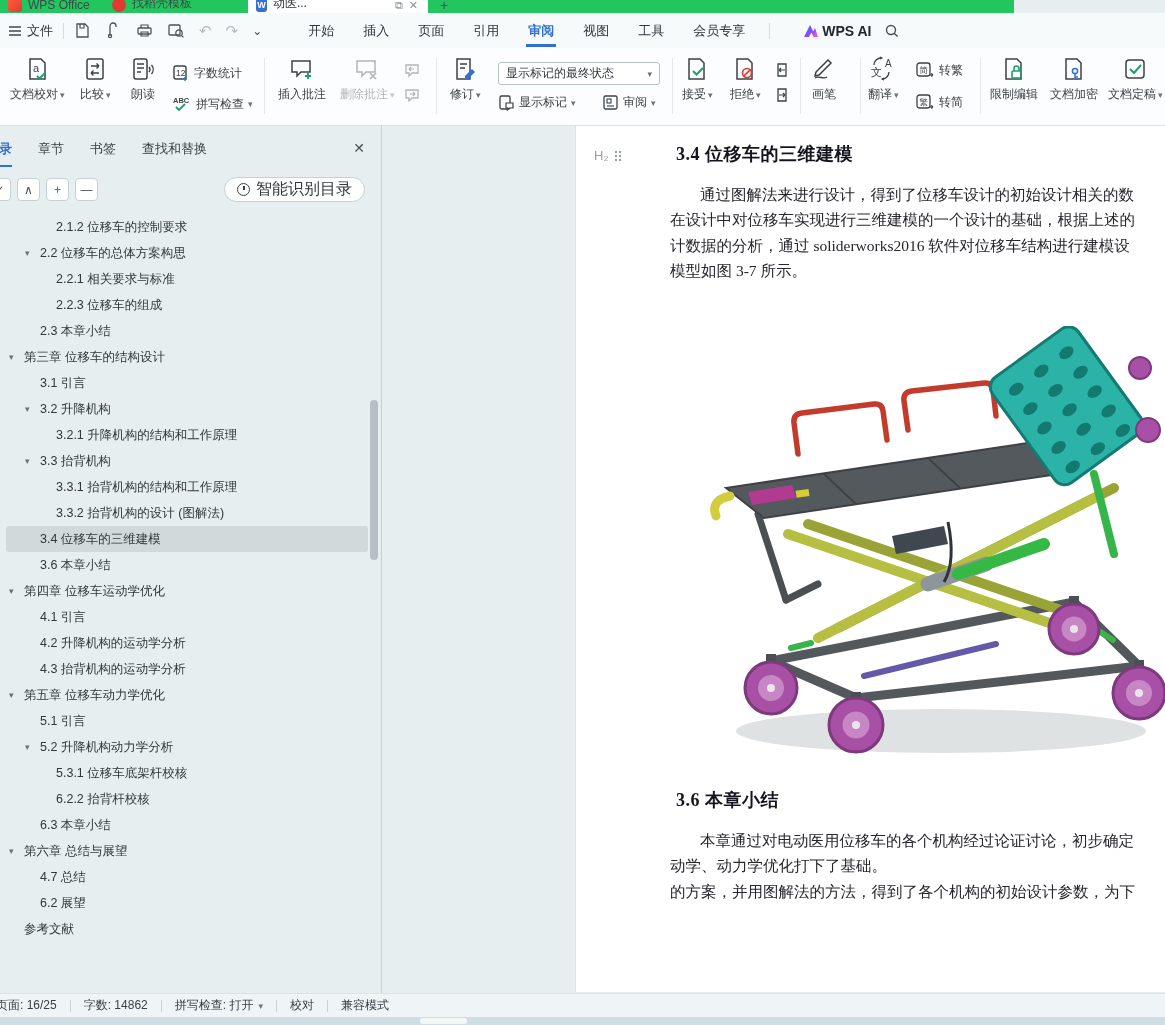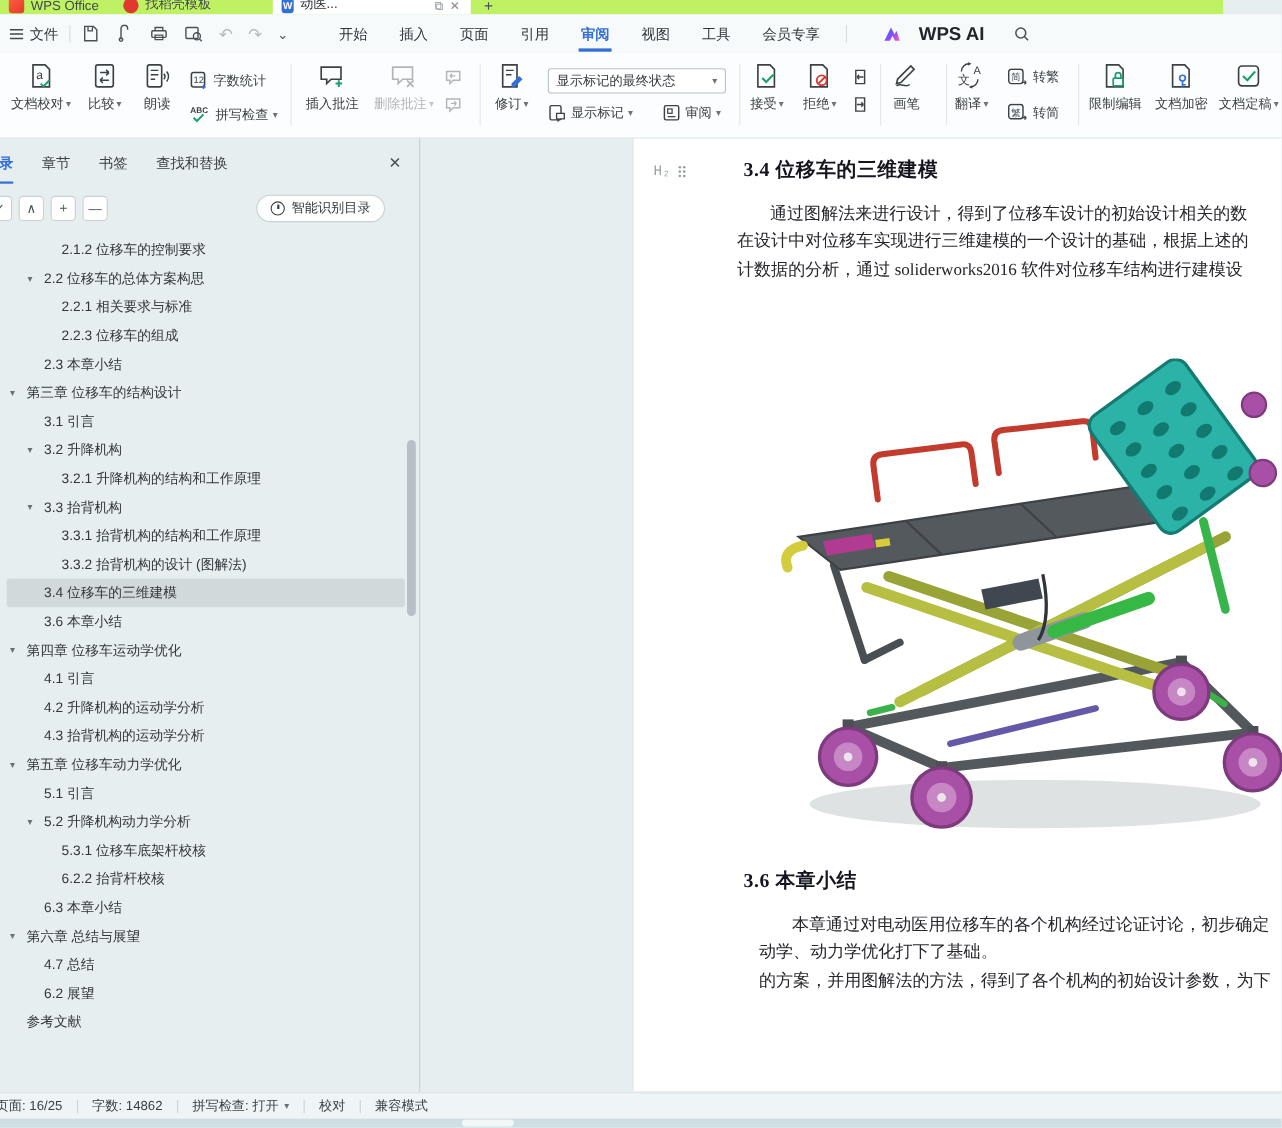--- a/index.html
+++ b/index.html
@@ -1,38 +1,38 @@
 <!DOCTYPE html>
 <html><head>
 <meta charset="utf-8">
 <style>
   * { margin:0; padding:0; box-sizing:border-box; }
   html,body { width:1165px; height:1025px; overflow:hidden;
     font-family:"Liberation Sans","DejaVu Sans",sans-serif; background:#e7eef0; color:#33393d; }
 
   
-  #tabbar { position:absolute; left:0; top:0; width:1112px; height:13px; background:#bef264; overflow:hidden; }
+  #tabbar { position:absolute; left:0; top:0; width:1014px; height:13px; background:#22c55e; overflow:hidden; }
   .wtab { position:absolute; bottom:0; height:24px; display:flex; align-items:flex-end; gap:6px;
           padding:0 10px 1px 8px; font-size:12px; color:#41474c; }
   .wtab.active { background:#ffffff; border-radius:8px 8px 0 0; color:#2c3237; }
   .tab-logo { width:14px; height:14px; border-radius:3px; display:inline-block; margin-bottom:0; }
   .newtab { position:absolute; bottom:0; font-size:14px; color:#4a5156; }
 
   
   #menubar { position:absolute; left:0; top:13px; width:1165px; height:35px; background:#f7fafb;
              display:flex; align-items:center; font-size:13px; color:#2f353a; }
   #file-menu { display:flex; align-items:center; gap:5px; margin-left:8px; font-size:13px; }
   .vdiv { width:1px; height:16px; background:#d4dcdf; margin:0 10px; }
   .qbar { display:flex; align-items:center; gap:14px; color:#4a5156; }
   .qbar svg { display:block; }
   .gray { opacity:.38; }
   #menu-items { display:flex; align-items:center; gap:25px; margin-left:44px; }
   .menu-item { padding:8px 2px 7px; cursor:default; }
   .menu-item.active { color:#3370d4; border-bottom:3px solid #3370d4; padding-bottom:4px; font-weight:bold; }
-  #ai-zone { display:flex; align-items:center; gap:16px; margin-left:22px; font-size:17px; font-weight:bold; color:#21262b; }
+  #ai-zone { display:flex; align-items:center; gap:3px; margin-left:22px; font-size:14px; font-weight:bold; color:#21262b; }
 
   
   #ribbon { position:absolute; left:0; top:48px; width:1165px; height:78px; background:#fbfdfe;
             border-bottom:1px solid #d9e1e4; }
   .rdiv { position:absolute; top:10px; width:1px; height:56px; background:#e2e8eb; }
   .rbtn { position:absolute; top:8px; display:flex; flex-direction:column; align-items:center; gap:4px;
           font-size:12px; color:#3b4145; }
   .rbtn .lab { display:flex; align-items:center; gap:2px; white-space:nowrap; }
   .caret { font-size:9px; color:#6b7378; }
   .rrow { position:absolute; display:flex; align-items:center; gap:4px; font-size:12px; color:#3b4145; white-space:nowrap; }
@@ -44,38 +44,38 @@
   
   #sidebar { position:absolute; left:0; top:126px; width:382px; height:867px; background:#e7eef0;
              border-right:1px solid #c6d1d5; overflow:hidden; }
   #side-tabs { position:absolute; left:-14px; top:14px; display:flex; gap:26px; font-size:13px; color:#3b4145; }
   .side-tab { padding-bottom:7px; }
   .side-tab.active { color:#3370d4; border-bottom:2px solid #3370d4; font-weight:bold; }
   #side-close { position:absolute; right:16px; top:14px; font-size:14px; color:#4a5156; }
   #side-tools { position:absolute; left:-12px; top:52px; display:flex; gap:6px; }
   .sq-btn { width:23px; height:23px; background:#fff; border:1px solid #c7d0d4; border-radius:4px;
             display:flex; align-items:center; justify-content:center; font-size:12px; color:#4a5156; }
-  #smart-toc { position:absolute; right:31px; top:51px; height:25px; background:#fdfefe; border:1px solid #c7d0d4;
-               border-radius:13px; display:flex; align-items:center; gap:6px; padding:0 12px; font-size:12px; color:#33393d; }
+  #smart-toc { position:absolute; right:16px; top:51px; height:25px; background:#fdfefe; border:1px solid #c7d0d4;
+               border-radius:13px; display:flex; align-items:center; gap:6px; padding:0 12px; font-size:16px; color:#33393d; }
   .clock-ico { width:13px; height:13px; border-radius:50%; border:1.5px solid #3a4145; position:relative; }
   .clock-ico:after { content:""; position:absolute; left:5px; top:2px; width:1.5px; height:4px; background:#3a4145; }
   #toc-list { position:absolute; left:0; top:88px; width:368px; }
   .toc-row { position:relative; height:26px; line-height:26px; font-size:12.5px; color:#31373b;
              white-space:nowrap; overflow:hidden; border-radius:3px; margin:0 0 0 6px; }
   .toc-row.sel { background:#d2d9db; }
   .toc-row .tarrow { position:absolute; top:0; font-size:9px; color:#6a7175; }
   .lvl1 { padding-left:18px; } .lvl1 .tarrow { left:3px; }
   .lvl2 { padding-left:34px; } .lvl2 .tarrow { left:19px; }
   .lvl3 { padding-left:50px; }
   #side-scroll { position:absolute; right:3px; top:274px; width:8px; height:160px; background:#b7c1c5; border-radius:4px; }
 
   
   #page { position:absolute; left:576px; top:126px; width:589px; height:866px; background:#ffffff;
           box-shadow:-1px 0 0 #dde4e7; font-family:"Liberation Serif","DejaVu Serif",serif; color:#1d1d24; }
-  #h2-marker { position:absolute; left:18px; top:22px; color:#9aa1a6; font-family:Liberation Mono, monospace;
+  #h2-marker { position:absolute; left:18px; top:22px; color:#9aa1a6; font-family:Liberation Sans, sans-serif;
                font-size:13px; display:flex; align-items:center; gap:6px; }
   .doc-h { position:absolute; left:100px; font-size:18px; font-weight:bold; color:#15151f; letter-spacing:.5px; white-space:nowrap; }
   .doc-p { position:absolute; left:94px; right:0; font-size:15.5px; line-height:25.4px; color:#26262c; }
   .doc-p span { display:block; white-space:nowrap; overflow:hidden; }
   .doc-p span:first-child { text-indent:30px; }
   #fig { position:absolute; left:120px; top:200px; }
 
   
   #statusbar { position:absolute; left:0; top:993px; width:1165px; height:24px; background:#eff5f7;
                border-top:1px solid #dbe3e6; display:flex; align-items:center; font-size:12px; color:#3a4045; }
@@ -469,20 +469,21 @@
         </g>
       </svg>
   </div>
 
   <div class="doc-h" style="top:16px;">3.4 位移车的三维建模</div>
 
   <div class="doc-p" style="top:56px;">
     <span>通过图解法来进行设计，得到了位移车设计的初始设计相关的数</span>
     <span>在设计中对位移车实现进行三维建模的一个设计的基础，根据上述的</span>
     <span>计数据的分析，通过 soliderworks2016 软件对位移车结构进行建模设</span>
+    <span>模型如图 3-7 所示。</span>
   </div>
 
   <svg id="fig" width="470" height="445" viewBox="0 0 470 445">
     <ellipse cx="245" cy="405" rx="205" ry="22" fill="#dfe2e3"></ellipse>
 
     <g stroke="#53585c" stroke-width="9" stroke-linecap="round" fill="none">
       <path d="M75 335L378 276"></path>
         <path d="M160 372L443 340"></path>
         <path d="M75 335L160 372"></path>
         <path d="M378 276L443 340"></path>
@@ -567,21 +568,21 @@
       <g>
           <rect x="438" y="334" width="10" height="16" fill="#4a4f53"></rect>
           <circle cx="443" cy="367" r="26" fill="#a84fa6" stroke="#7d3a7c" stroke-width="3"></circle>
           <circle cx="443" cy="367" r="13" fill="#c687c4"></circle>
           <circle cx="443" cy="367" r="4" fill="#ece3ec"></circle>
         </g>
     </g>
   </svg>
 
   <div class="doc-h" style="top:662px;">3.6 本章小结</div>
-  <div class="doc-p" style="top:702px;margin-left:20px;">
+  <div class="doc-p" style="top:702px;">
     <span>本章通过对电动医用位移车的各个机构经过论证讨论，初步确定</span>
     <span>动学、动力学优化打下了基础。</span>
     <span>的方案，并用图解法的方法，得到了各个机构的初始设计参数，为下</span>
   </div>
 </div>
 
 <div id="statusbar">
   <span style="margin-left:-4px;">页面: 16/25</span>
   <span class="sdiv"></span>
   <span>字数: 14862</span>

